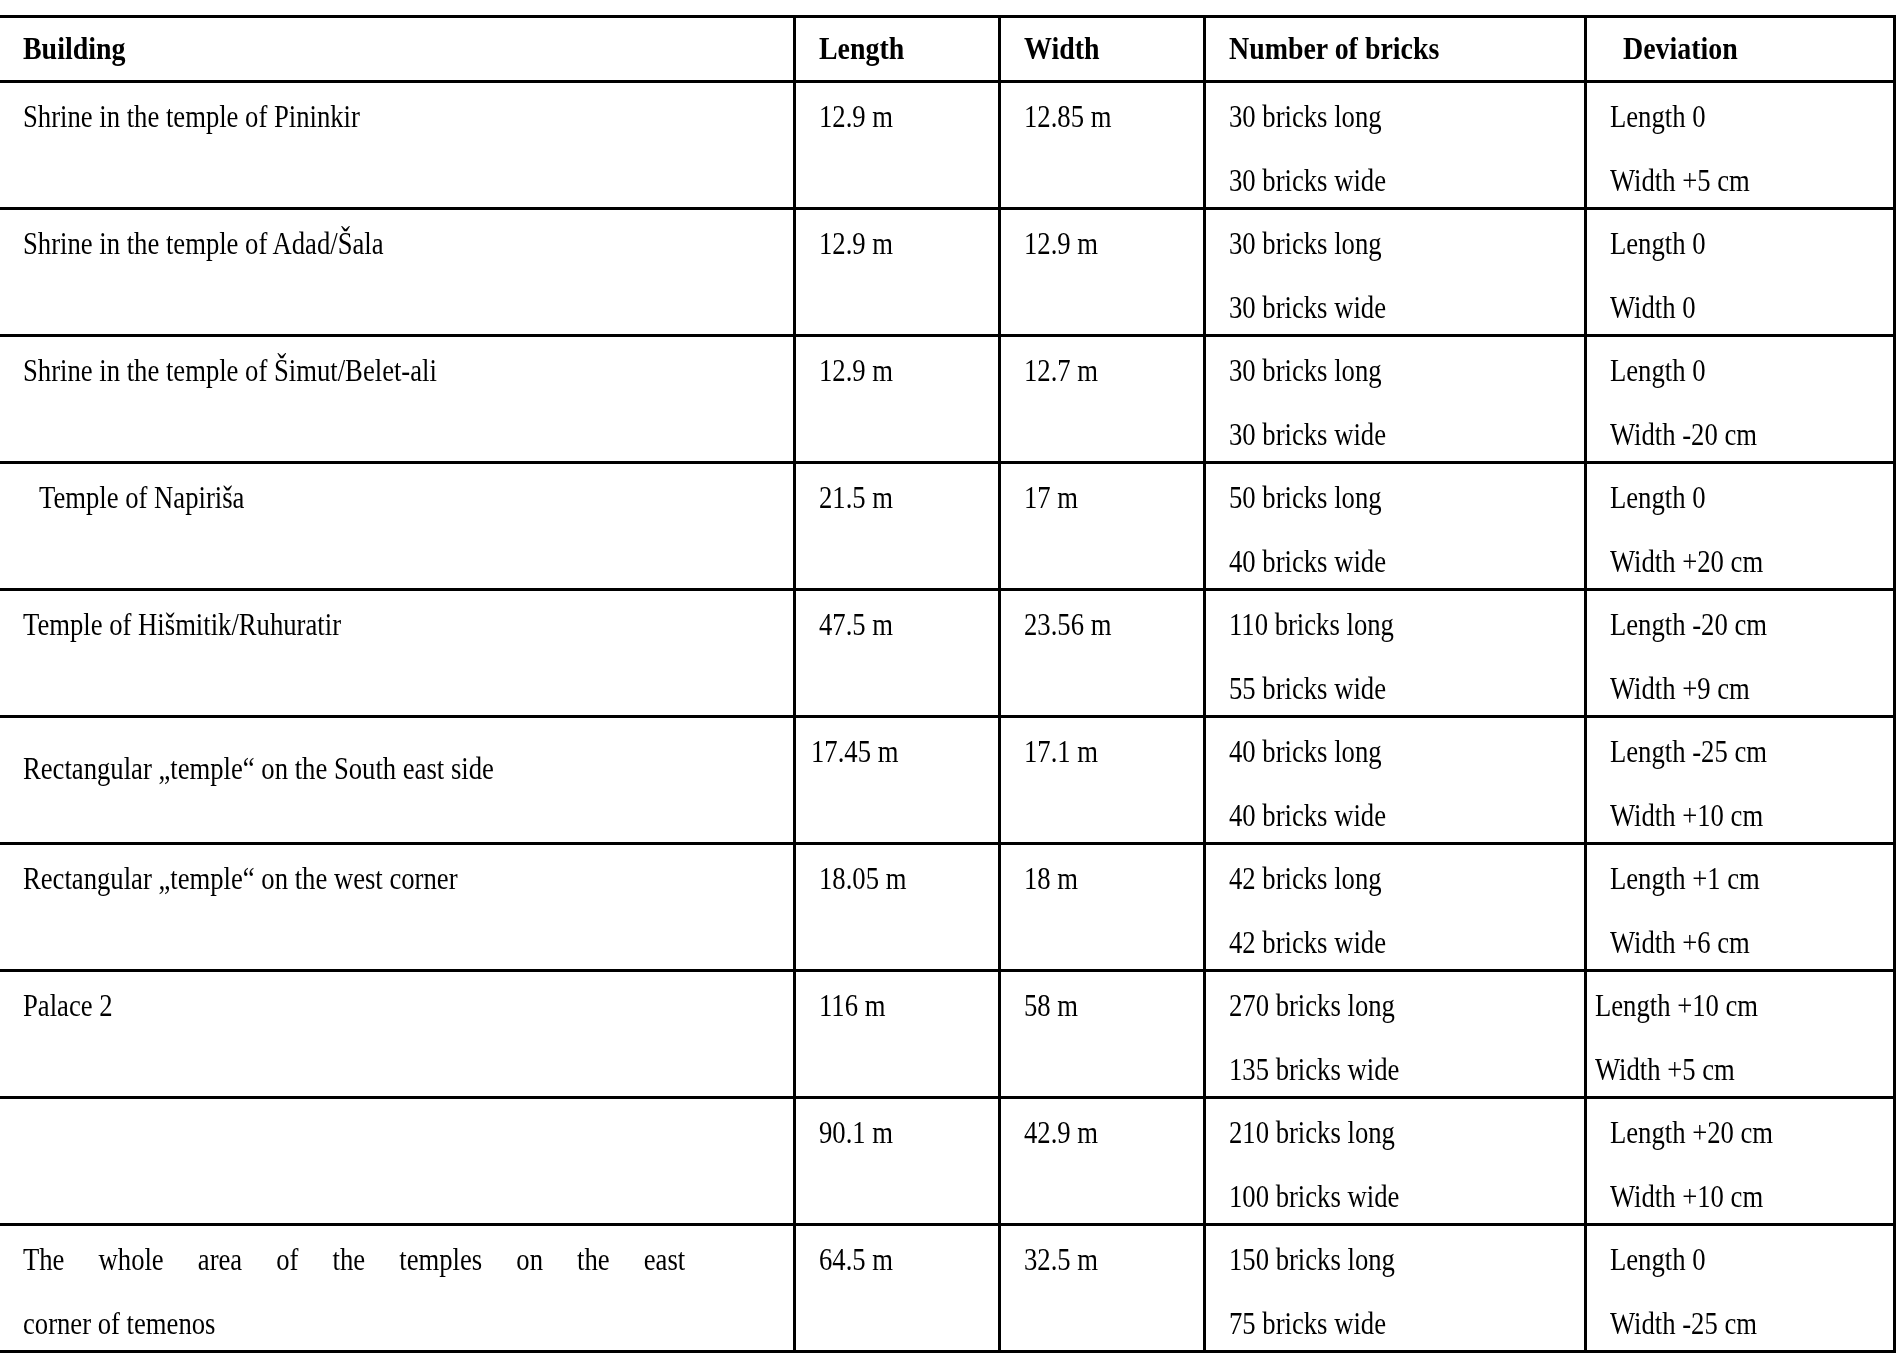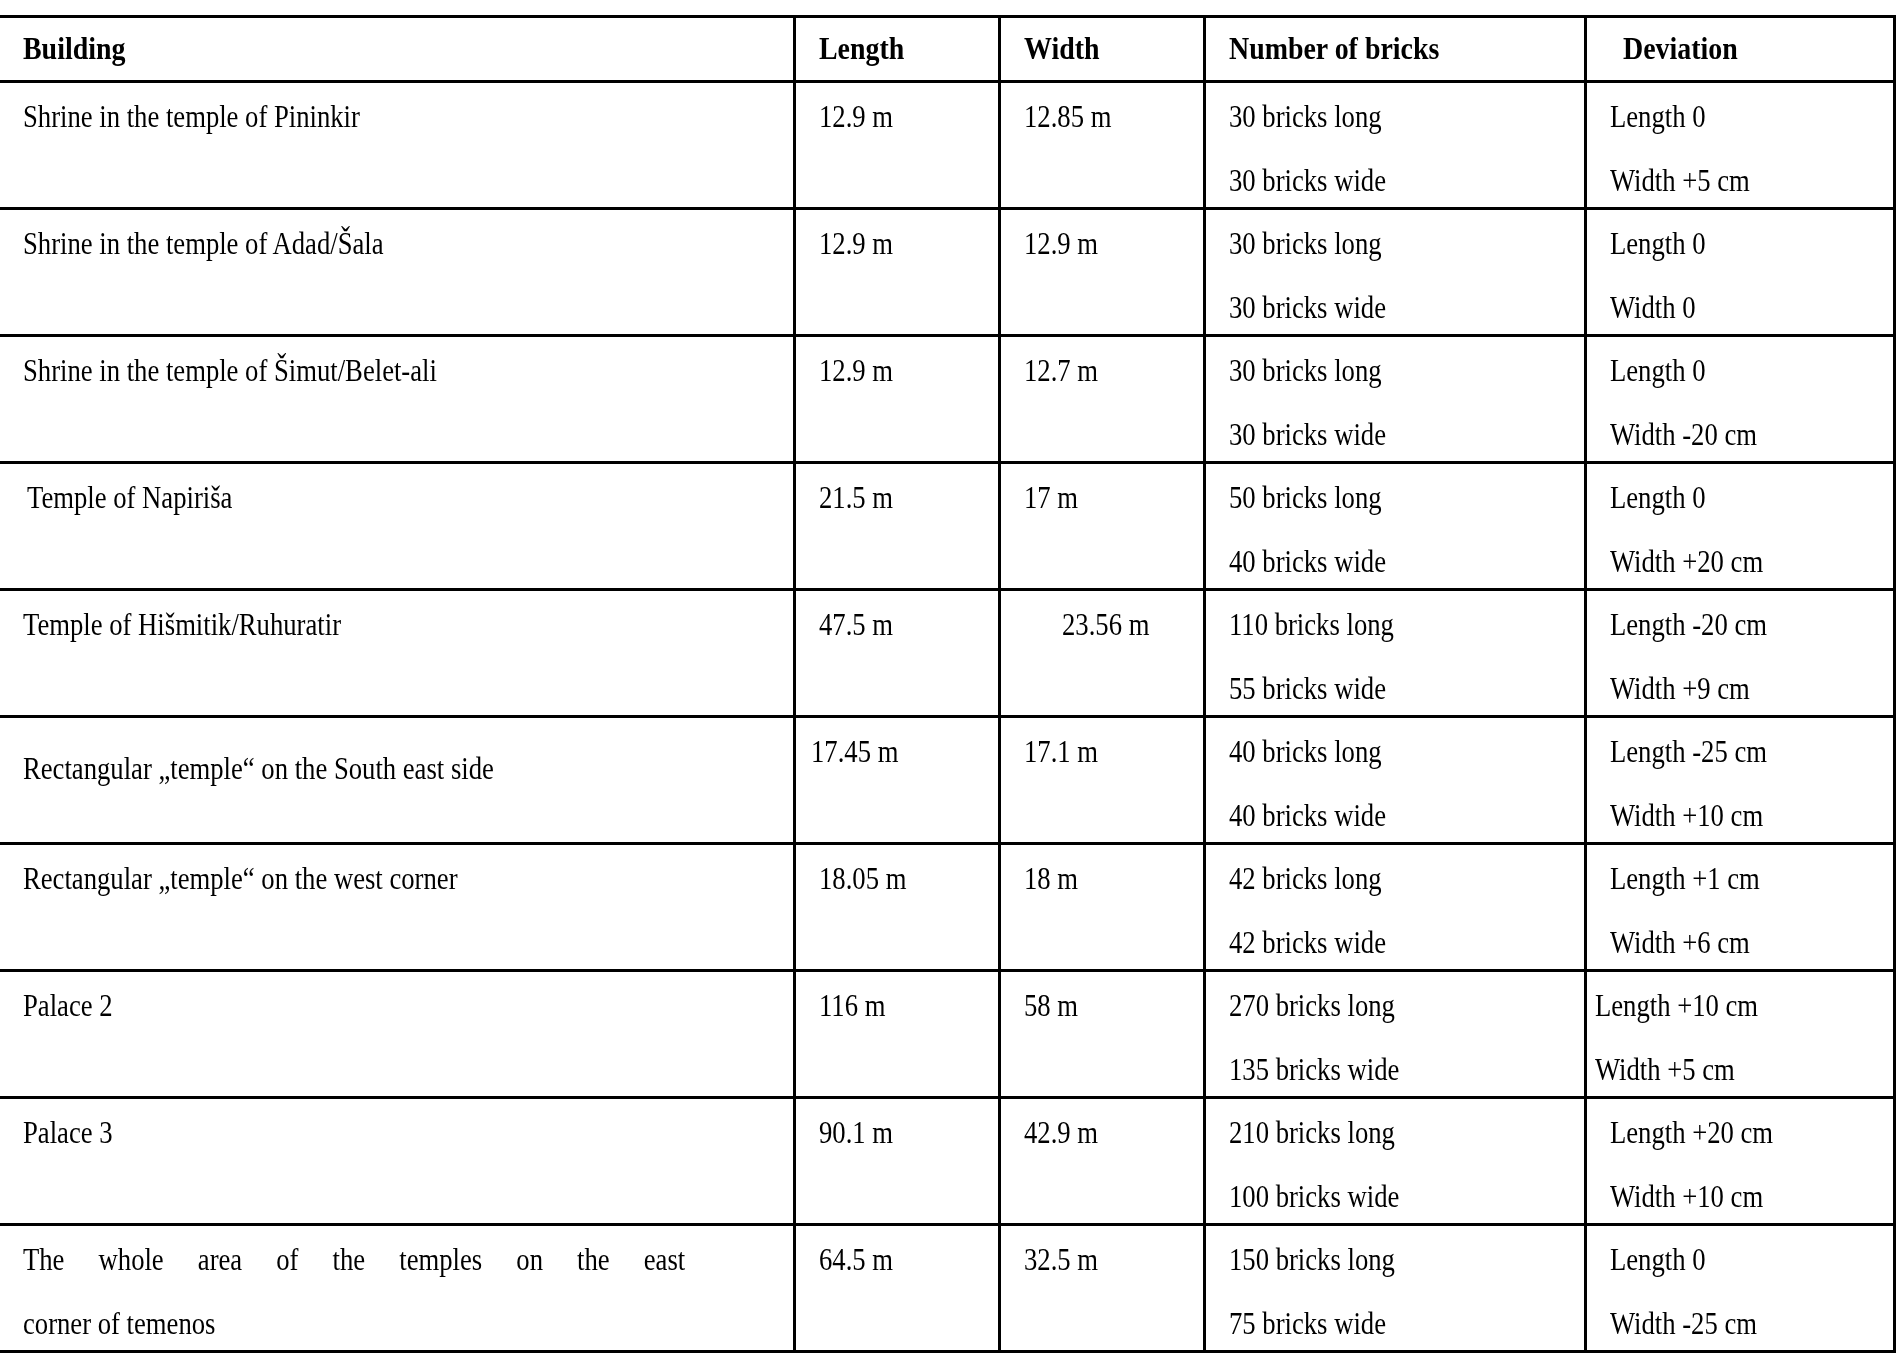--- a/index.html
+++ b/index.html
@@ -104,21 +104,21 @@
     </div>
   <div class="cell" style="left:1206px;top:339px;">
       <span class="line">30 bricks long</span>
       <span class="line">30 bricks wide</span>
     </div>
   <div class="cell" style="left:1587px;top:339px;">
       <span class="line">Length 0</span>
       <span class="line">Width -20 cm</span>
     </div>
 
-  <div class="cell" style="left:4px;top:466px;">
+  <div class="cell" style="left:16px;top:466px;">
       <span class="line">Temple of Napiriša</span>
     </div>
   <div class="cell" style="left:796px;top:466px;">
       <span class="line">21.5 m</span>
     </div>
   <div class="cell" style="left:1001px;top:466px;">
       <span class="line">17 m</span>
     </div>
   <div class="cell" style="left:1206px;top:466px;">
       <span class="line">50 bricks long</span>
@@ -128,21 +128,21 @@
       <span class="line">Length 0</span>
       <span class="line">Width +20 cm</span>
     </div>
 
   <div class="cell" style="left:0;top:593px;">
       <span class="line">Temple of Hišmitik/Ruhuratir</span>
     </div>
   <div class="cell" style="left:796px;top:593px;">
       <span class="line">47.5 m</span>
     </div>
-  <div class="cell" style="left:1001px;top:593px;margin-left:38px;">
+  <div class="cell" style="left:1001px;top:593px;">
       <span class="line">23.56 m</span>
     </div>
   <div class="cell" style="left:1206px;top:593px;">
       <span class="line">110 bricks long</span>
       <span class="line">55 bricks wide</span>
     </div>
   <div class="cell" style="left:1587px;top:593px;">
       <span class="line">Length -20 cm</span>
       <span class="line">Width +9 cm</span>
     </div>
@@ -194,23 +194,20 @@
     </div>
   <div class="cell" style="left:1206px;top:974px;">
       <span class="line">270 bricks long</span>
       <span class="line">135 bricks wide</span>
     </div>
   <div class="cell" style="left:1587px;top:974px;padding-left:8px;">
       <span class="line">Length +10 cm</span>
       <span class="line">Width +5 cm</span>
     </div>
 
-  <div class="cell" style="left:0;top:1101px;">
-      <span class="line">Palace 3</span>
-    </div>
   <div class="cell" style="left:796px;top:1101px;">
       <span class="line">90.1 m</span>
     </div>
   <div class="cell" style="left:1001px;top:1101px;">
       <span class="line">42.9 m</span>
     </div>
   <div class="cell" style="left:1206px;top:1101px;">
       <span class="line">210 bricks long</span>
       <span class="line">100 bricks wide</span>
     </div>

